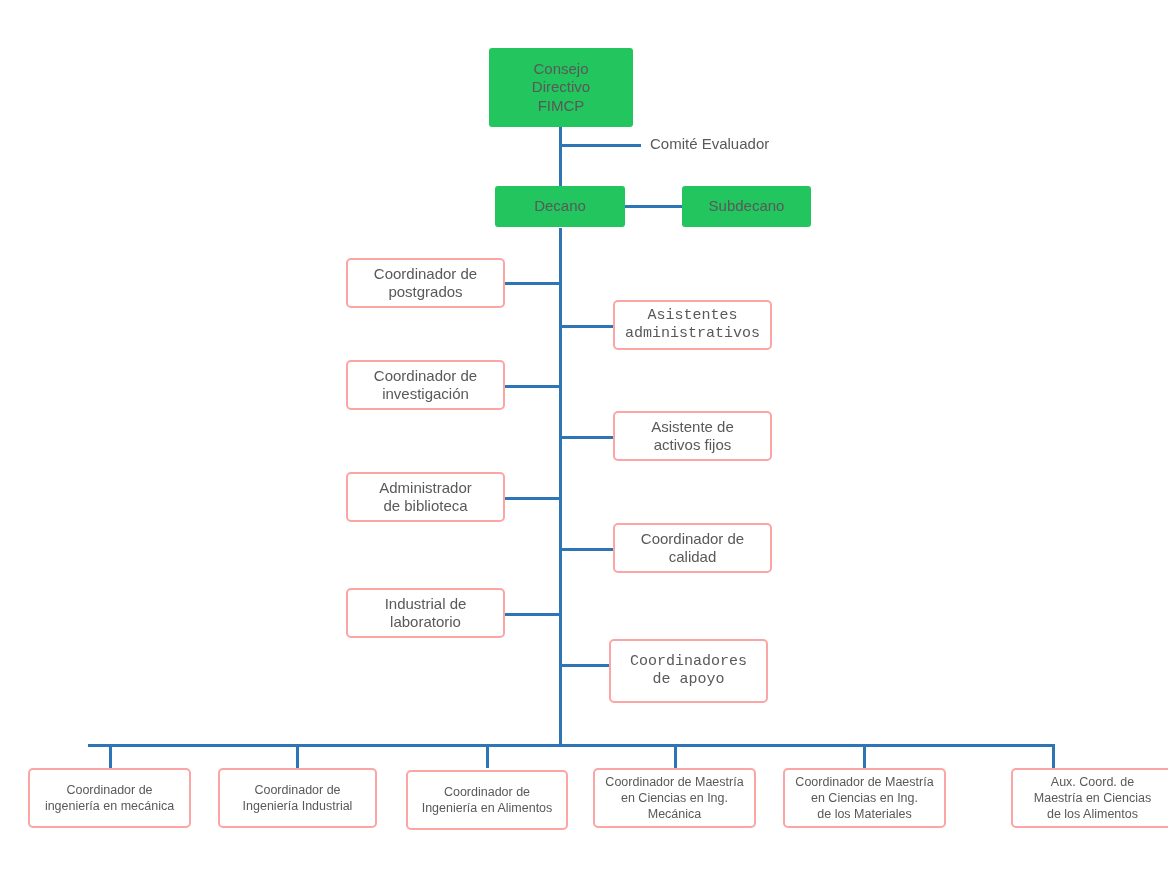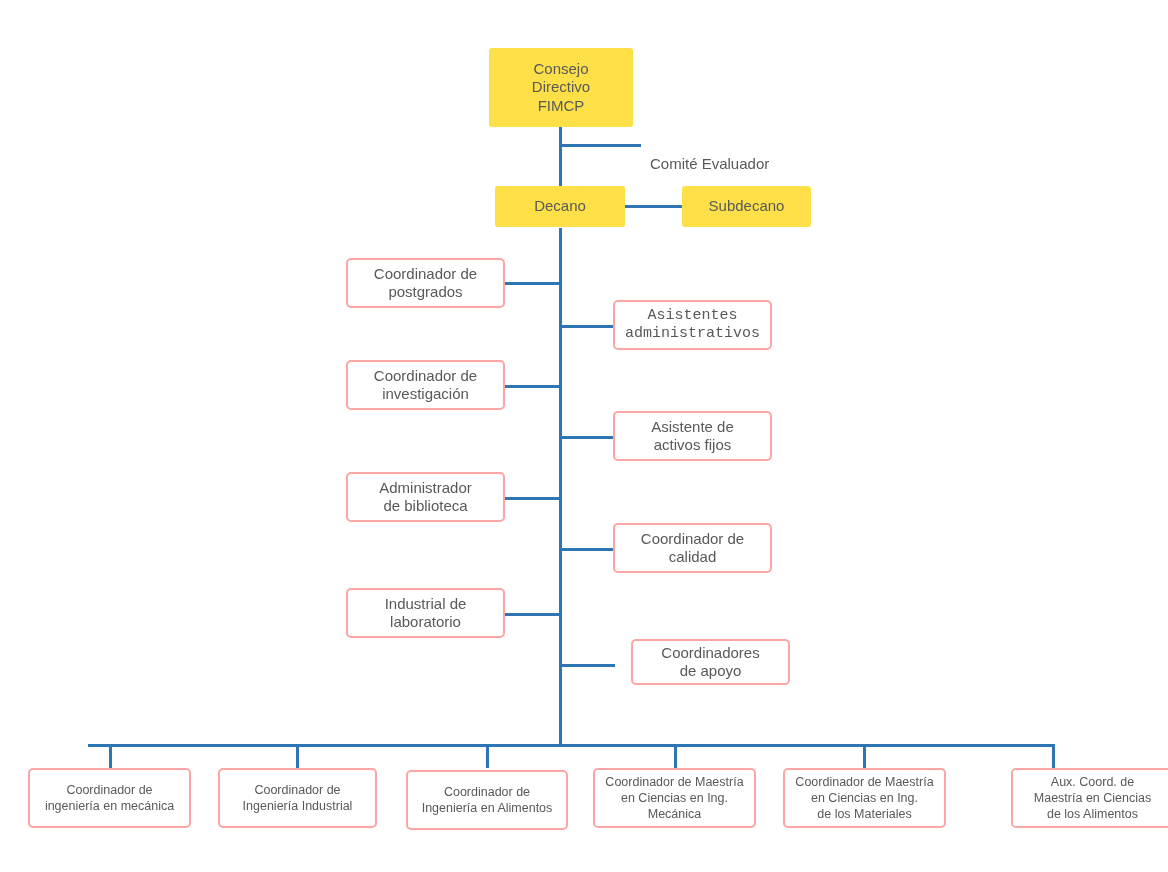--- a/index.html
+++ b/index.html
@@ -25,21 +25,21 @@
     align-items: center;
     justify-content: center;
     text-align: center;
     color: #595959;
     line-height: 1.22;
     white-space: pre-line;
     z-index: 3;
   }
   
   .node.filled {
-    background: #fde047;
+    background: #22c55e;
     border: none;
     border-radius: 3px;
     font-size: 15px;
   }
   
   .node.outlined {
     background: #ffffff;
     border: 2px solid #fca5a5;
     border-radius: 5px;
     font-size: 15px;
@@ -94,21 +94,21 @@
   <div class="line v" style="left:296px; top:744px; height:24px;"></div>
   <div class="line v" style="left:486px; top:744px; height:24px;"></div>
   <div class="line v" style="left:674px; top:744px; height:24px;"></div>
   <div class="line v" style="left:863px; top:744px; height:24px;"></div>
   <div class="line v" style="left:1052px; top:744px; height:24px;"></div>
 
   <div class="node filled" style="left:489px; top:48px; width:144px; height:79px;">Consejo
 Directivo
 FIMCP</div>
 
-  <div class="node plain" style="left:650px; top:132px; width:180px; height:25px;margin-top:20px;">Comité Evaluador</div>
+  <div class="node plain" style="left:650px; top:132px; width:180px; height:25px;">Comité Evaluador</div>
 
   <div class="node filled" style="left:495px; top:186px; width:130px; height:41px;">Decano</div>
 
   <div class="node filled" style="left:682px; top:186px; width:129px; height:41px;">Subdecano</div>
 
   <div class="node outlined" style="left:346px; top:258px; width:159px; height:50px;">Coordinador de
 postgrados</div>
 
   <div class="node outlined" style="left:346px; top:360px; width:159px; height:50px;">Coordinador de
 investigación</div>
@@ -121,21 +121,21 @@
 
   <div class="node outlined" style="left:613px; top:300px; width:159px; height:50px;font-family:Liberation Mono, monospace;">Asistentes
 administrativos</div>
 
   <div class="node outlined" style="left:613px; top:411px; width:159px; height:50px;">Asistente de
 activos fijos</div>
 
   <div class="node outlined" style="left:613px; top:523px; width:159px; height:50px;">Coordinador de
 calidad</div>
 
-  <div class="node outlined" style="left:631px; top:639px; width:159px; height:46px;">Coordinadores
+  <div class="node outlined" style="left:609px; top:639px; width:159px; height:64px;font-family:Liberation Mono, monospace;">Coordinadores
 de apoyo</div>
 
   <div class="node outlined small" style="left:28px; top:768px; width:163px; height:60px;">Coordinador de
 ingeniería en mecánica</div>
 
   <div class="node outlined small" style="left:218px; top:768px; width:159px; height:60px;">Coordinador de
 Ingeniería Industrial</div>
 
   <div class="node outlined small" style="left:406px; top:770px; width:162px; height:60px;">Coordinador de
 Ingeniería en Alimentos</div>

